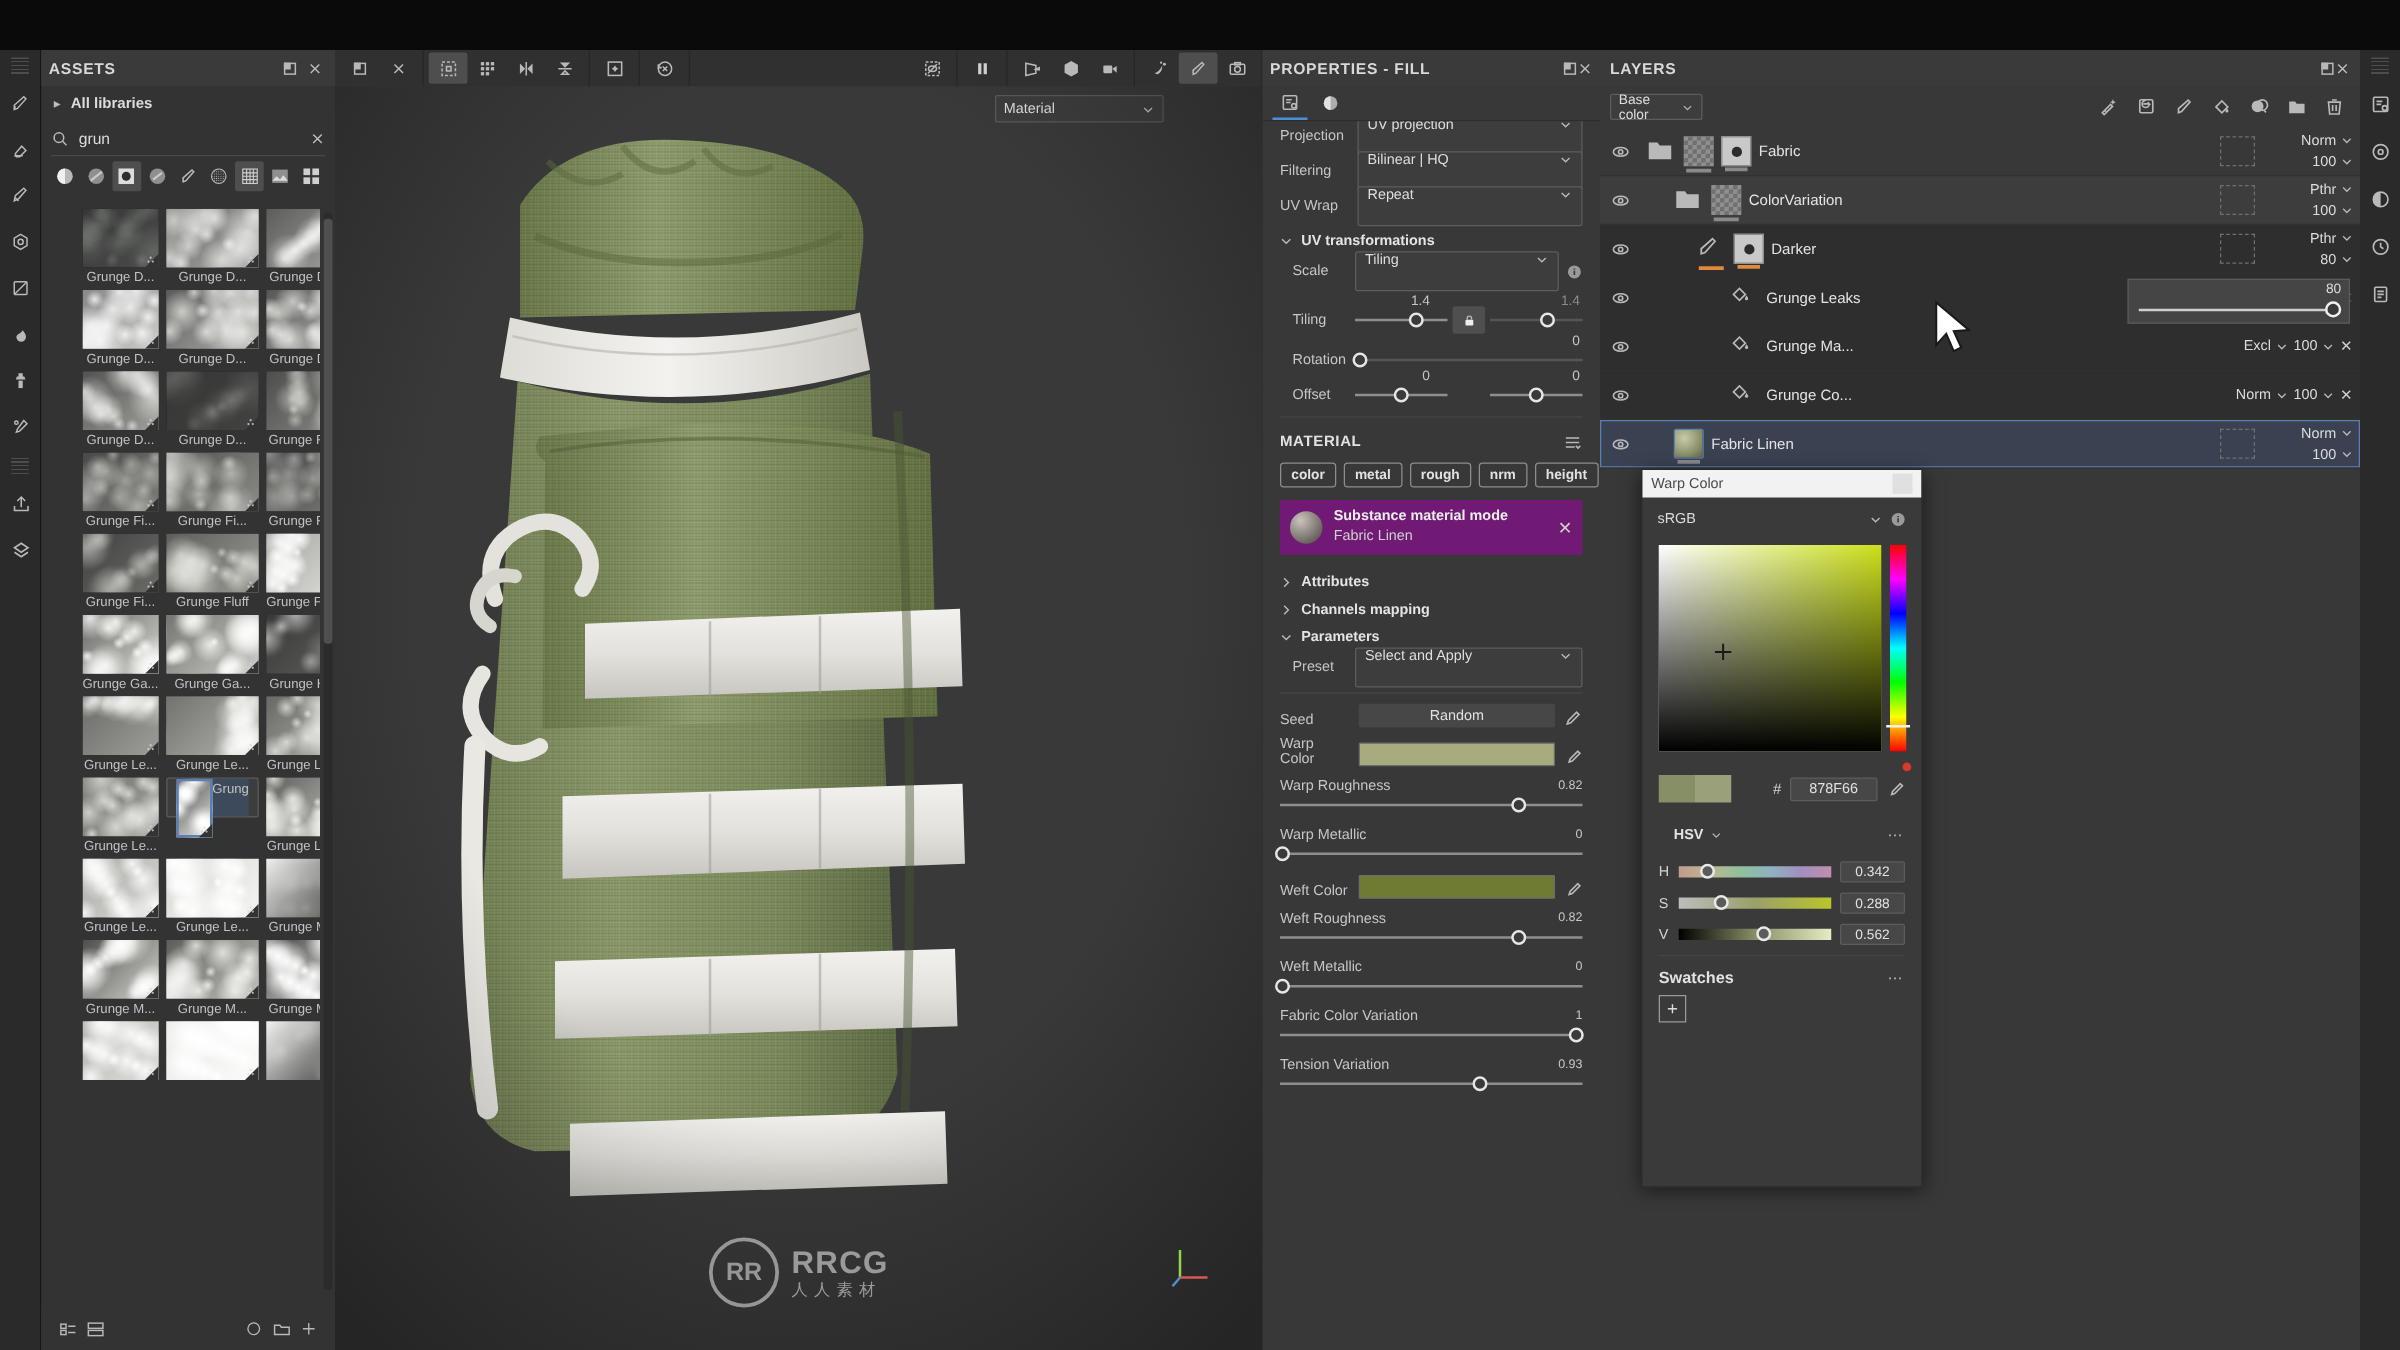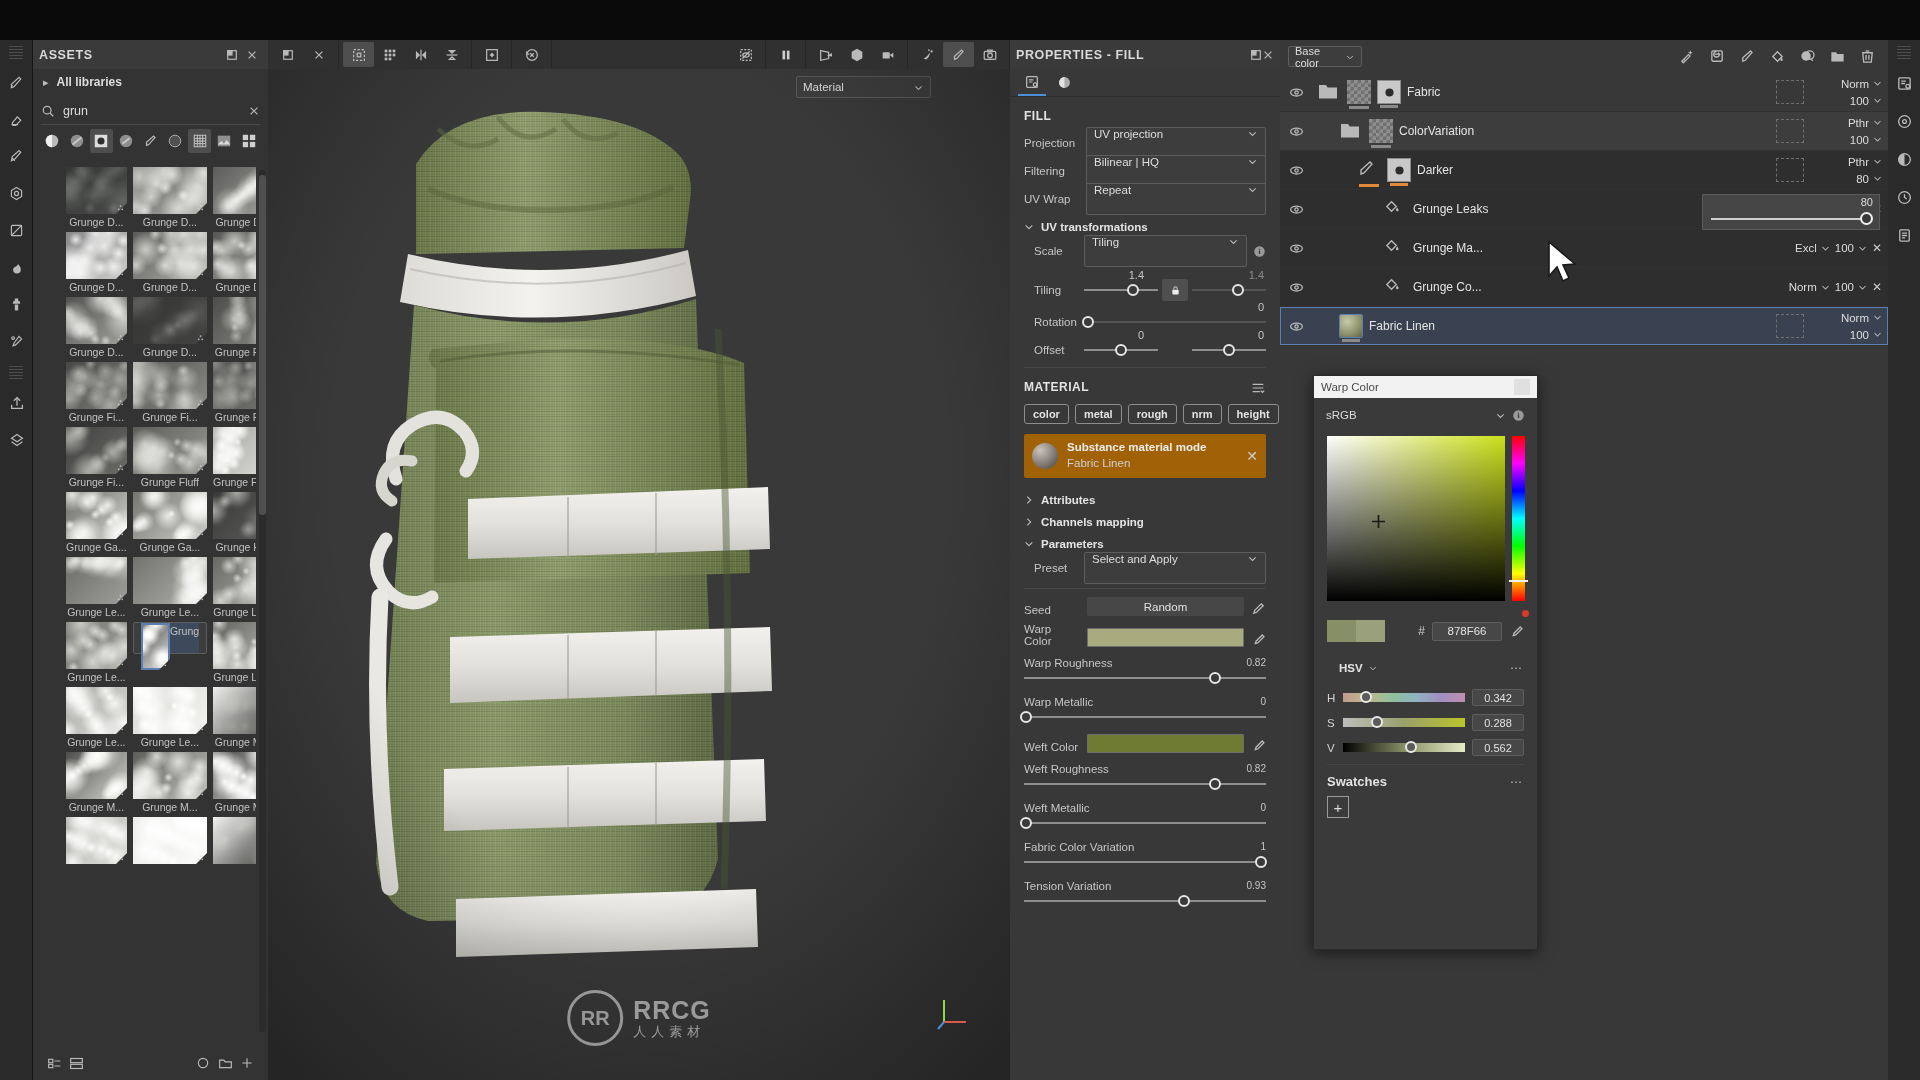--- a/index.html
+++ b/index.html
@@ -110,21 +110,21 @@
   .dualrow { display:flex; align-items:center; margin:0 14px 2px; gap:4px; }
   .dualrow .nm { width:58px; font-size:11.5px; color:#c6c6c6; }
   .dualrow .half { flex:1; position:relative; }
   .lockbtn { width:26px; height:22px; background:#4f4f4f; border-radius:2px;
              display:flex;align-items:center;justify-content:center; cursor:pointer;}
   .valtop { position:absolute; top:-14px; font-size:11px; color:#c6c6c6; }
   .divider { height:1px; background:#454545; margin:10px 14px; }
   .chips { display:flex; gap:6px; margin:6px 14px 10px; }
   .chip { padding:3px 8px; border:1px solid #8d8d8d; border-radius:3px;
           font-size:11px; font-weight:bold; color:#e2e2e2; cursor:pointer; }
-  .matcard { margin:0 14px; height:44px; background:#a16207; border-radius:2px;
+  .matcard { margin:0 14px; height:44px; background:#701a75; border-radius:2px;
              display:flex; align-items:center; padding:0 8px; gap:9px; }
   .matcard .ball { width:26px; height:26px; border-radius:50%;
                    background:radial-gradient(circle at 32% 28%, #cbc4bd, #6e6862 70%, #4a4540);}
   .matcard .tx { flex:1; line-height:1.35; }
   .matcard .t1 { font-size:11.5px; font-weight:bold; color:#ededed; }
   .matcard .t2 { font-size:11.5px; color:#cfcfcf; }
   .matcard .x { cursor:pointer; color:#cfcfcf; font-size:14px; }
   .prow { display:flex; align-items:flex-end; margin:0 14px 7px; gap:7px; }
   .prow .nm { width:56px; font-size:11.5px; color:#c6c6c6; }
   .seedfield { flex:1; height:19px; background:#474747; border-radius:2px;
@@ -995,21 +995,20 @@
       <div class="ptab">
         <svg width="15" height="15" viewBox="0 0 18 18">
             <circle cx="9" cy="9" r="6.5" fill="#adadad"></circle>
             <path d="M9 2.5a6.5 6.5 0 000 13z" fill="#e2e2e2"></path>
           </svg>
       </div>
     </div>
 
     <div class="pbody">
 
-      <div class="sect">FILL</div>
 
       <div class="row">
         <span class="lb">Projection</span>
         <div class="sel">
           <span class="sp">UV projection</span>
           <svg class="ico" width="11" height="11" viewBox="0 0 14 14">
               <path d="M3 5.5L7 9.5l4-4"></path>
             </svg>
         </div>
       </div>
@@ -1278,20 +1277,35 @@
       </svg>
     <span>Ma</span>
   </div>
   <div style="position:absolute;left:1298px;top:580px;">
     <svg class="ico" width="11" height="11" viewBox="0 0 12 12">
         <path d="M4 2l4 4-4 4"></path>
       </svg>
   </div>
 
   <div class="layers">
+    <div class="hdr">
+      <span class="panel-title">LAYERS</span>
+      <span class="sp"></span>
+      <span class="hbtn">
+        <svg class="ico" width="12" height="12" viewBox="0 0 14 14">
+            <rect x="2" y="2" width="10" height="10"></rect>
+            <rect x="2" y="2" width="5" height="5" fill="#b9b9b9"></rect>
+          </svg>
+      </span>
+      <span class="hbtn">
+        <svg class="ico" width="12" height="12" viewBox="0 0 14 14">
+            <path d="M3 3l8 8M11 3l-8 8"></path>
+          </svg>
+      </span>
+    </div>
 
     <div class="ltool">
       <div class="chansel">
         <span class="sp">Base color</span>
         <svg class="ico" width="10" height="10" viewBox="0 0 14 14">
             <path d="M3 5.5L7 9.5l4-4"></path>
           </svg>
       </div>
       <span class="sp"></span>
       <div class="lbtn">

